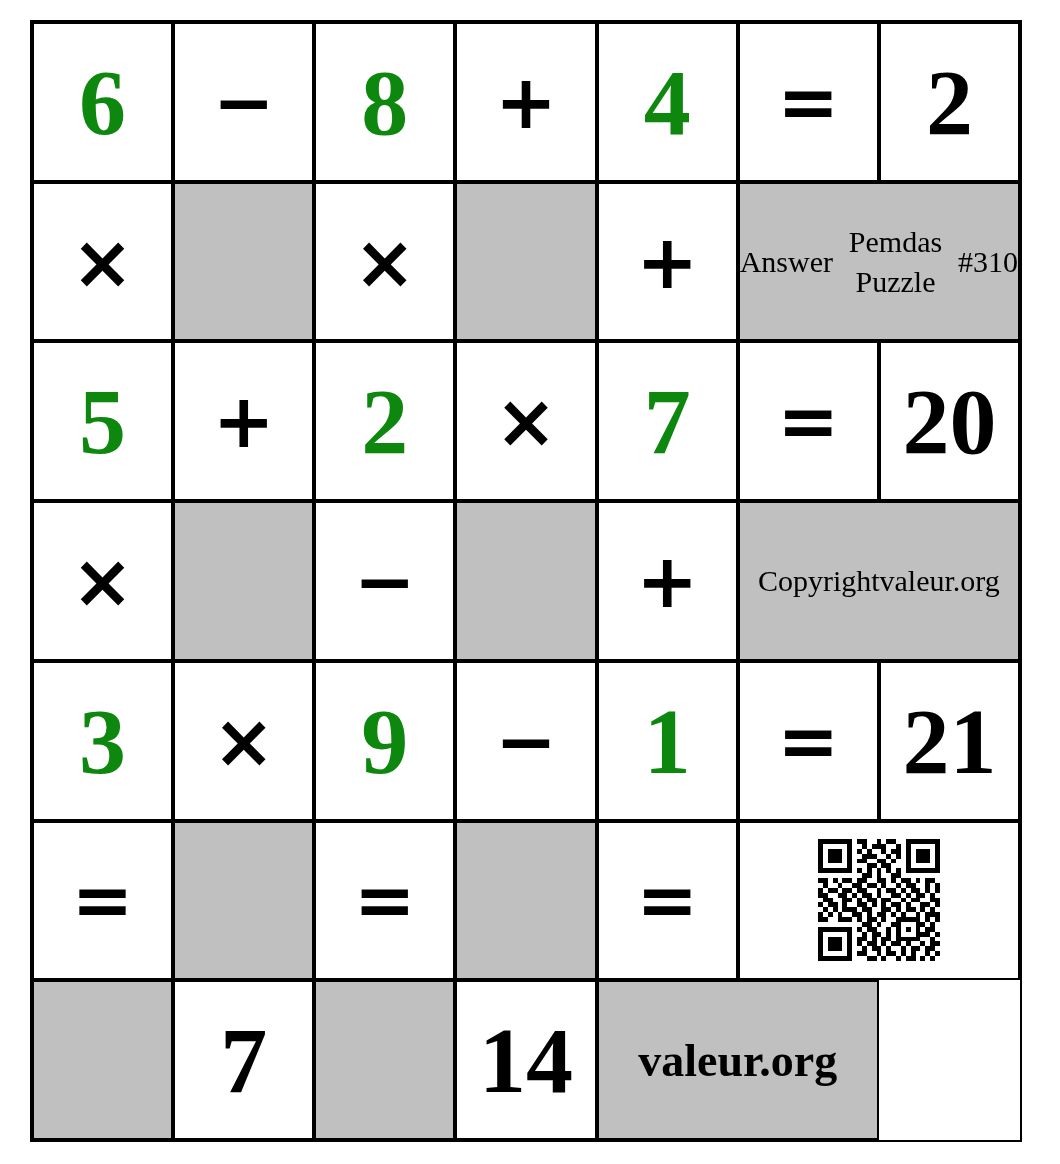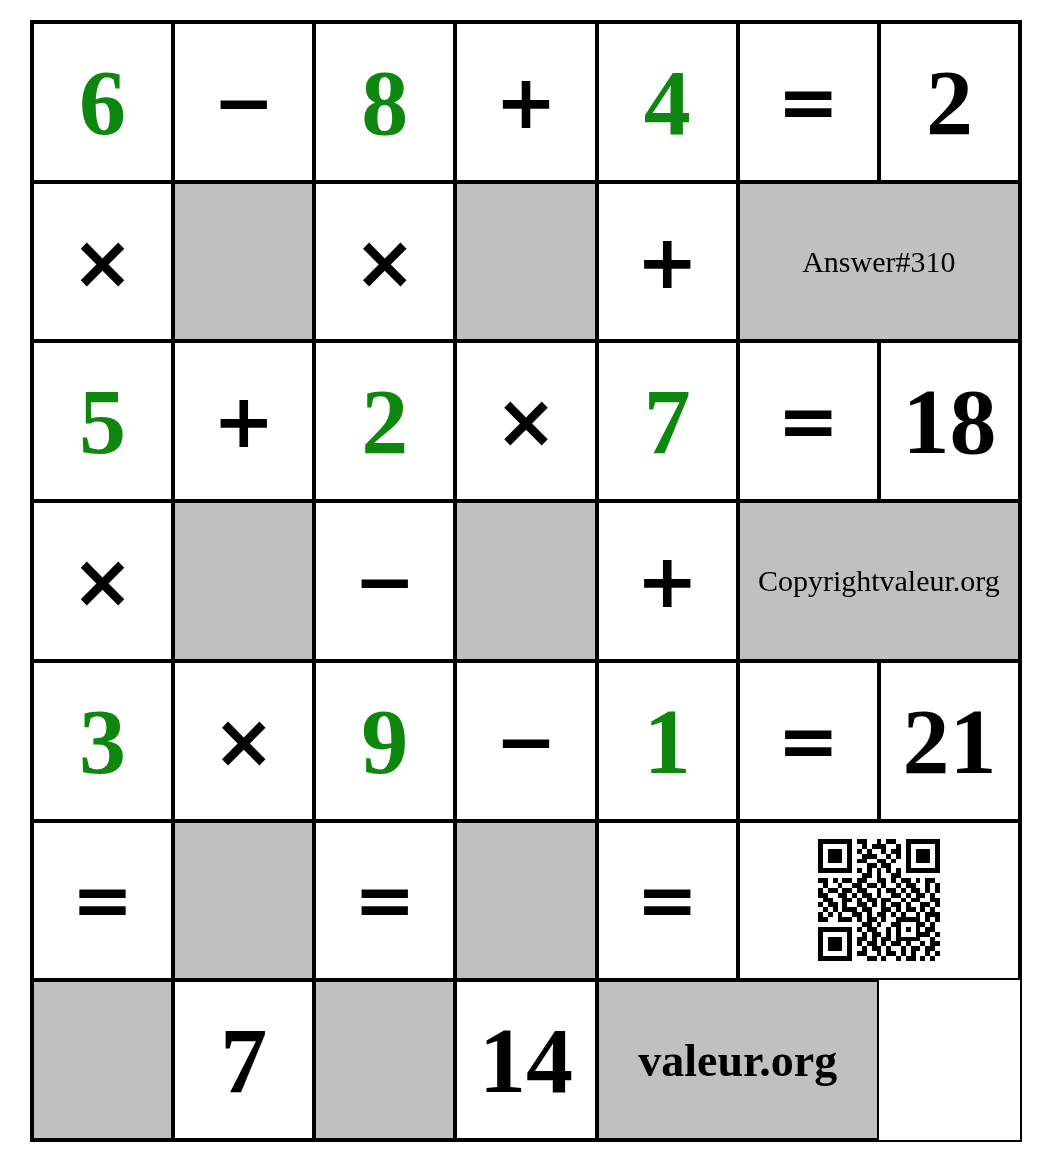--- a/index.html
+++ b/index.html
@@ -108,20 +108,21 @@
     <div class="cell empty"></div>
     <div class="cell operator">
       <span>×</span>
     </div>
     <div class="cell empty"></div>
     <div class="cell operator">
       <span>+</span>
     </div>
     <div class="cell answer-label span2">
       <div>Answer</div>
+      <div>Pemdas Puzzle</div>
       <div>#310</div>
     </div>
     <div class="cell number">
       <span>5</span>
     </div>
     <div class="cell operator">
       <span>+</span>
     </div>
     <div class="cell number">
       <span>2</span>
@@ -129,21 +130,21 @@
     <div class="cell operator">
       <span>×</span>
     </div>
     <div class="cell number">
       <span>7</span>
     </div>
     <div class="cell operator">
       <span>=</span>
     </div>
     <div class="cell result">
-      <span>18</span>
+      <span>20</span>
     </div>
     <div class="cell operator">
       <span>×</span>
     </div>
     <div class="cell empty"></div>
     <div class="cell operator">
       <span>−</span>
     </div>
     <div class="cell empty"></div>
     <div class="cell operator">

